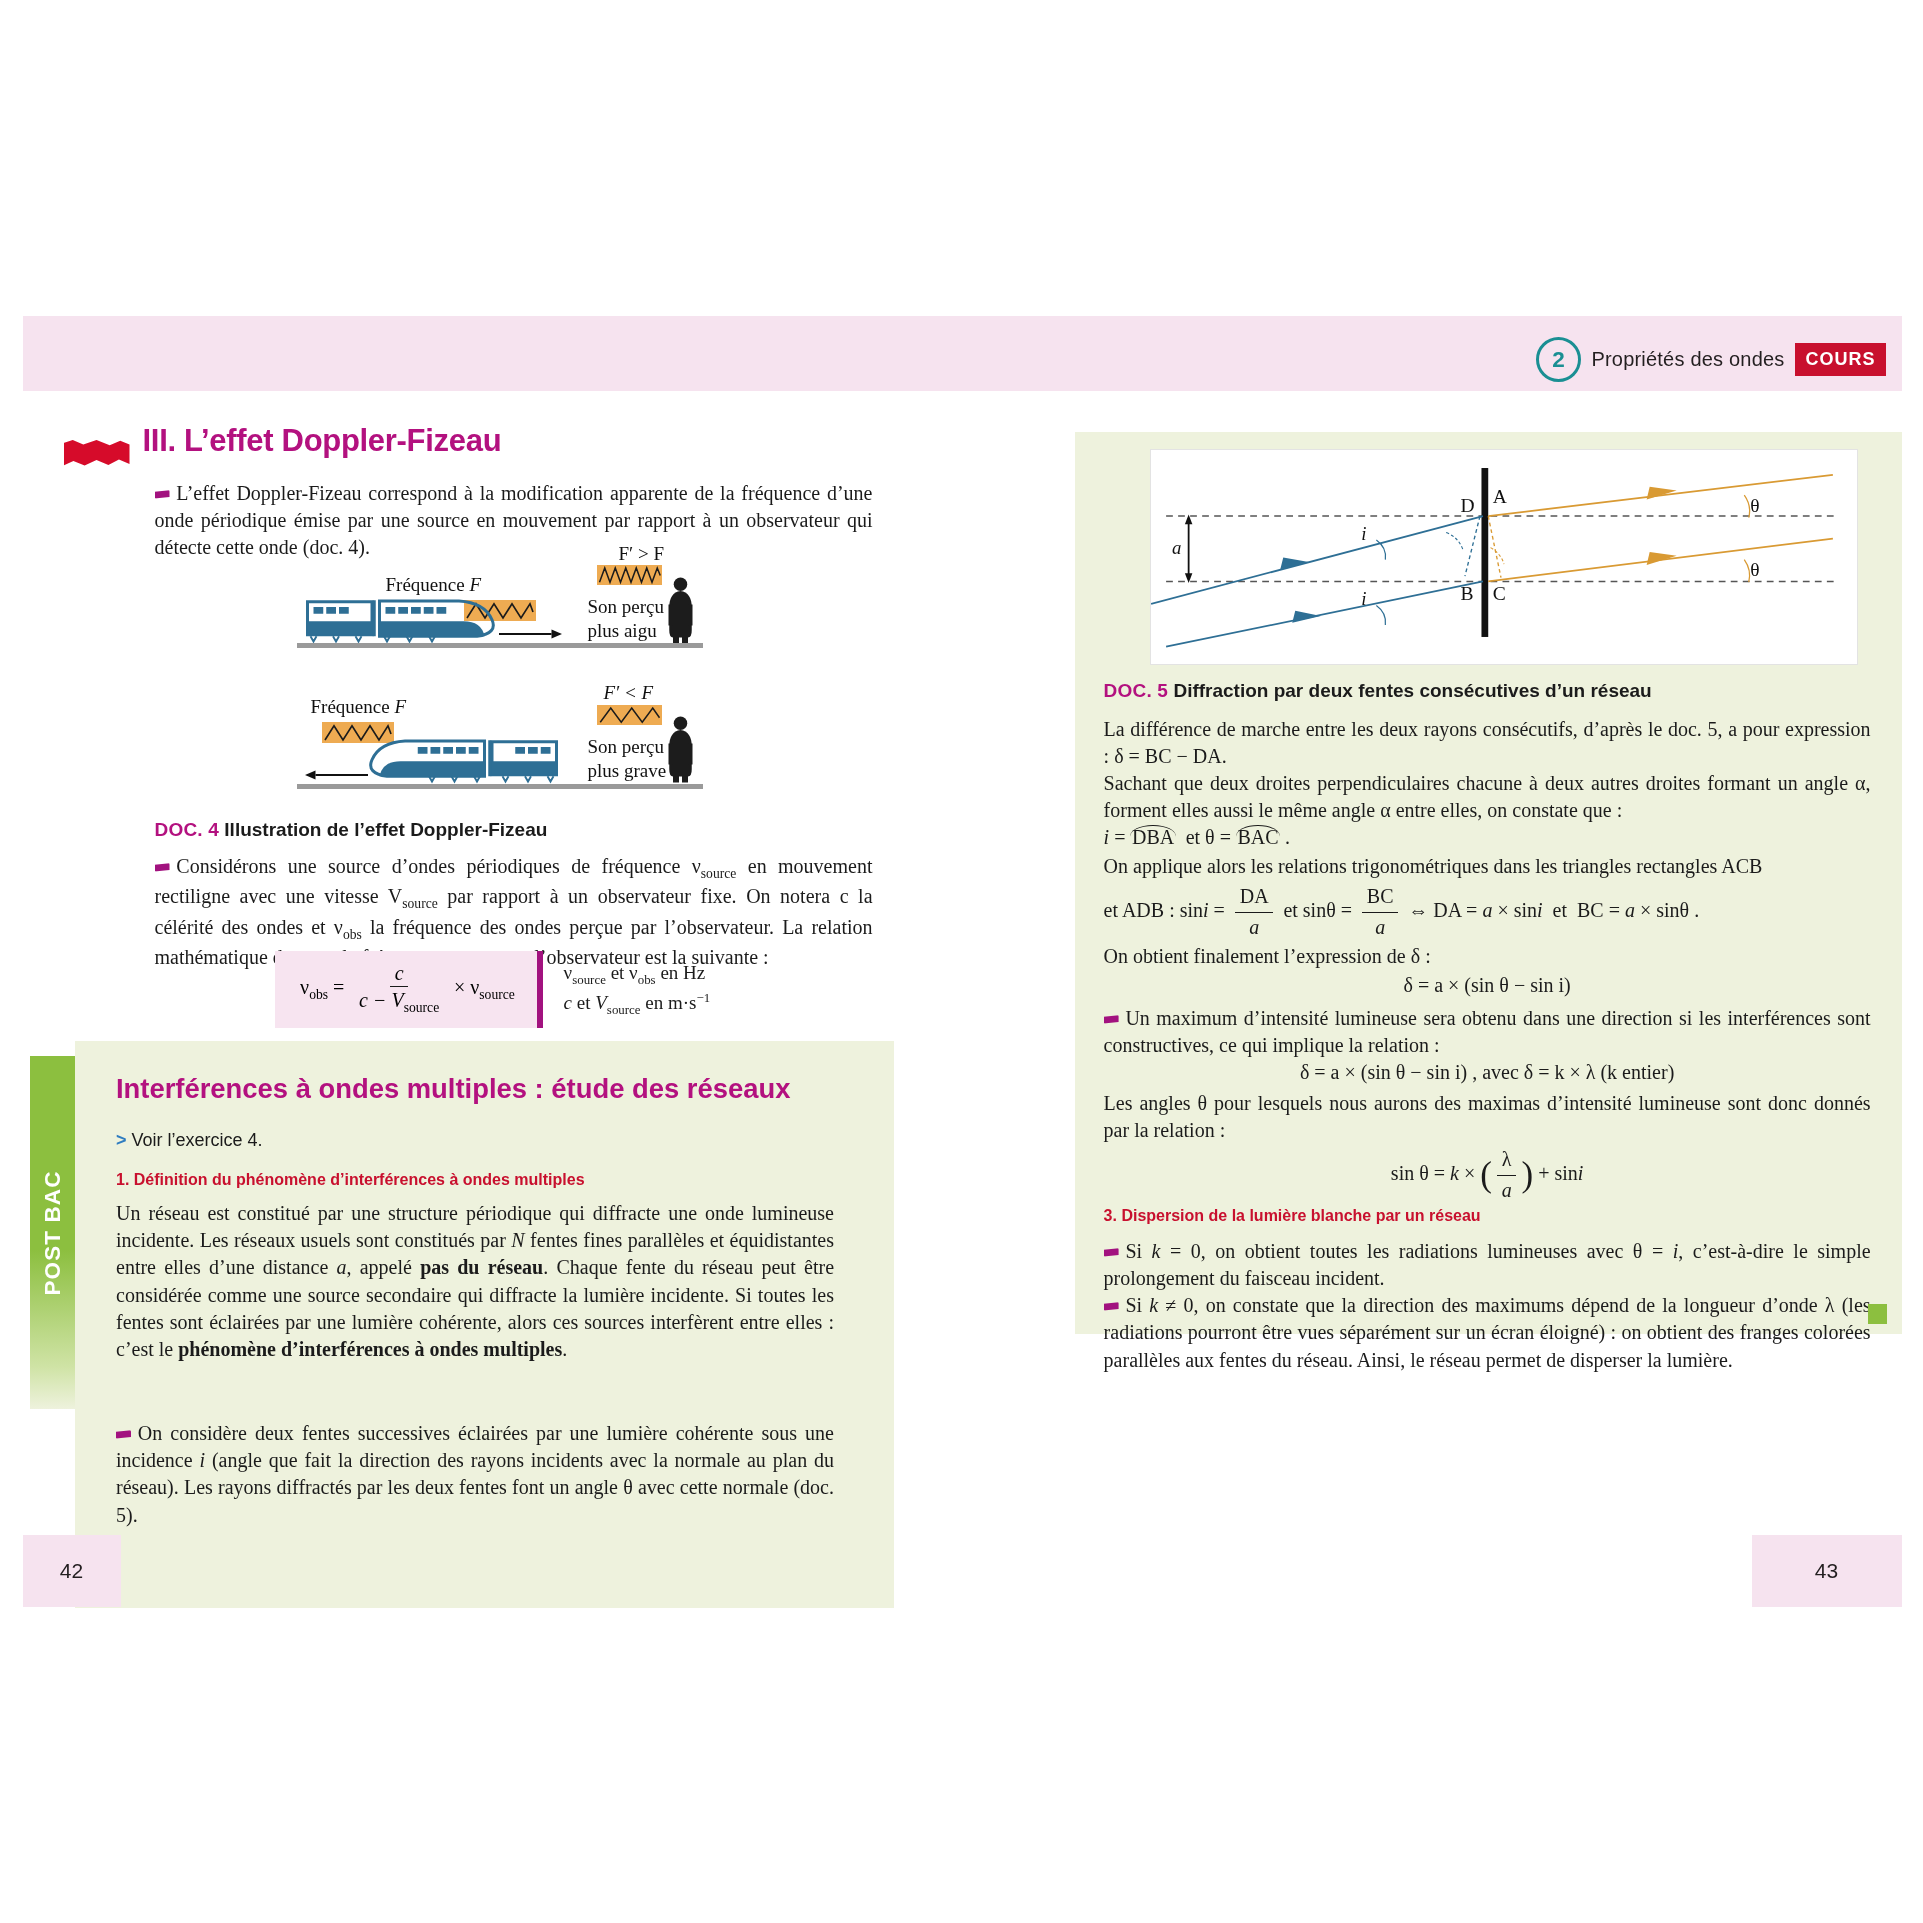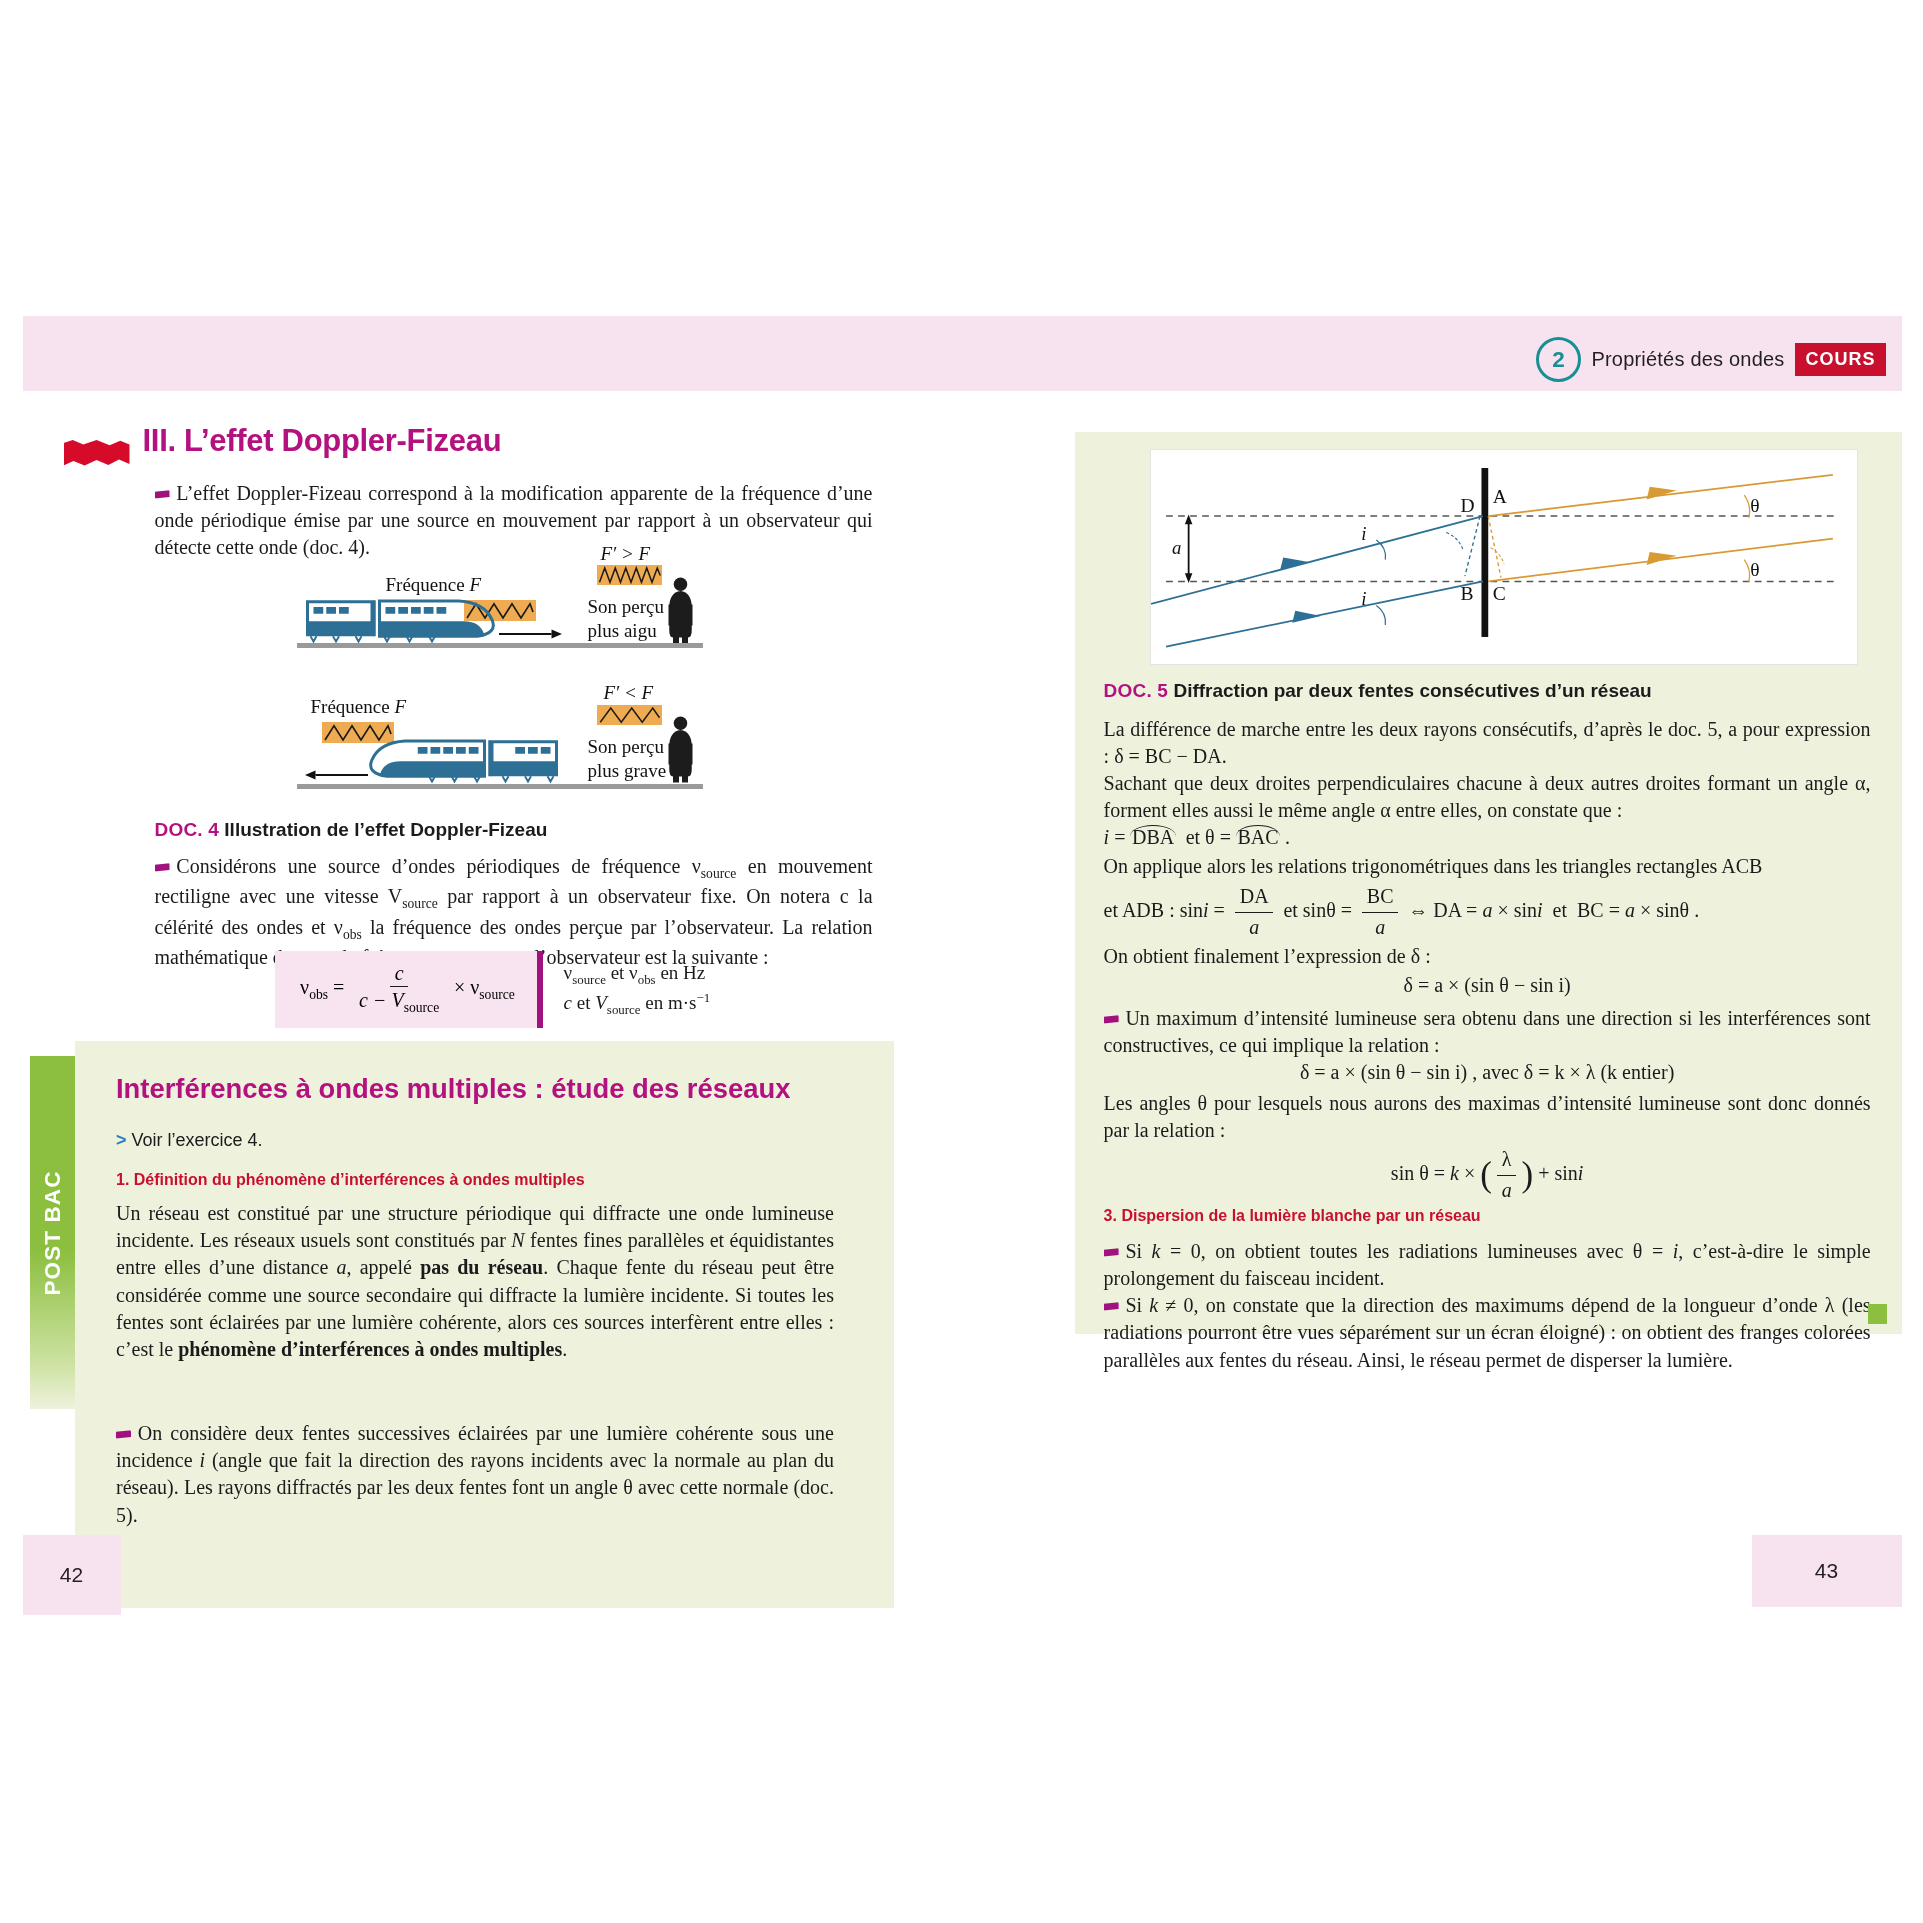--- a/index.html
+++ b/index.html
@@ -106,21 +106,21 @@
     </div>
 
     <div class="train-fig">
 
       <div class="lbl" style="left:96px;top:21px;">Fréquence <i>F</i></div>
       <div class="tag" style="left:174px;top:47px;width:72px;height:21px;"></div>
       <svg class="ovl" style="left:174px;top:47px;" width="72" height="21" viewBox="0 0 96 28">
         <polyline points="4,24 16,5 28,24 40,5 52,24 64,5 76,24 88,5 92,16" fill="none" stroke="#1b1b1b" stroke-width="2.2"></polyline>
       </svg>
 
-      <div class="lbl" style="left:311px;top:-10.5px;font-style:italic;">F′ &gt; F</div>
+      <div class="lbl" style="left:329px;top:-10.5px;">F′ &gt; F</div>
       <div class="tag" style="left:307px;top:12px;width:65px;height:19.5px;"></div>
       <svg class="ovl" style="left:307px;top:12px;" width="65" height="19.5" viewBox="0 0 86 26">
         <polyline points="3,23 10,4 17,23 24,4 31,23 38,4 45,23 52,4 59,23 66,4 73,23 80,4 84,14" fill="none" stroke="#1b1b1b" stroke-width="2"></polyline>
       </svg>
       <div class="lbl" style="left:298px;top:42px;line-height:1.25;">Son perçu<br>plus aigu</div>
 
       <svg class="ovl" style="left:10.5px;top:44px;" width="195" height="47" viewBox="0 0 260 62">
         <path d="M10 6 h86 v44 h-86 z" fill="none" stroke="#2e6f95" stroke-width="4"></path>
         <rect x="10" y="32" width="86" height="18" fill="#2e6f95"></rect>
         <rect x="18" y="13" width="13" height="9" fill="#2e6f95"></rect>
@@ -364,21 +364,21 @@
     <div class="rp-text" style="top:806px;">
       <span class="bullet-sq"></span>Si <i>k</i> = 0, on obtient toutes les radiations lumineuses avec θ = <i>i</i>, c’est-à-dire le simple prolongement du faisceau incident.
     </div>
     <div class="rp-text" style="top:860px;">
       <span class="bullet-sq"></span>Si <i>k</i> ≠ 0, on constate que la direction des maximums dépend de la longueur d’onde λ (les radiations pourront être vues séparément sur un écran éloigné) : on obtient des franges colorées parallèles aux fentes du réseau. Ainsi, le réseau permet de disperser la lumière.
     </div>
 
     <div class="green-sq"></div>
   </div>
 
-  <div class="foot foot-l" style="top:1535px;height:80px;">
+  <div class="foot foot-l" style="top:1535px;height:72px;">
     <span class="pgnum">42</span>
   </div>
   <div class="foot foot-r" style="top:1535px;height:72px;margin-left:12px;">
     <span class="pgnum">43</span>
   </div>
 
 </div>
 
 
 </body></html>

